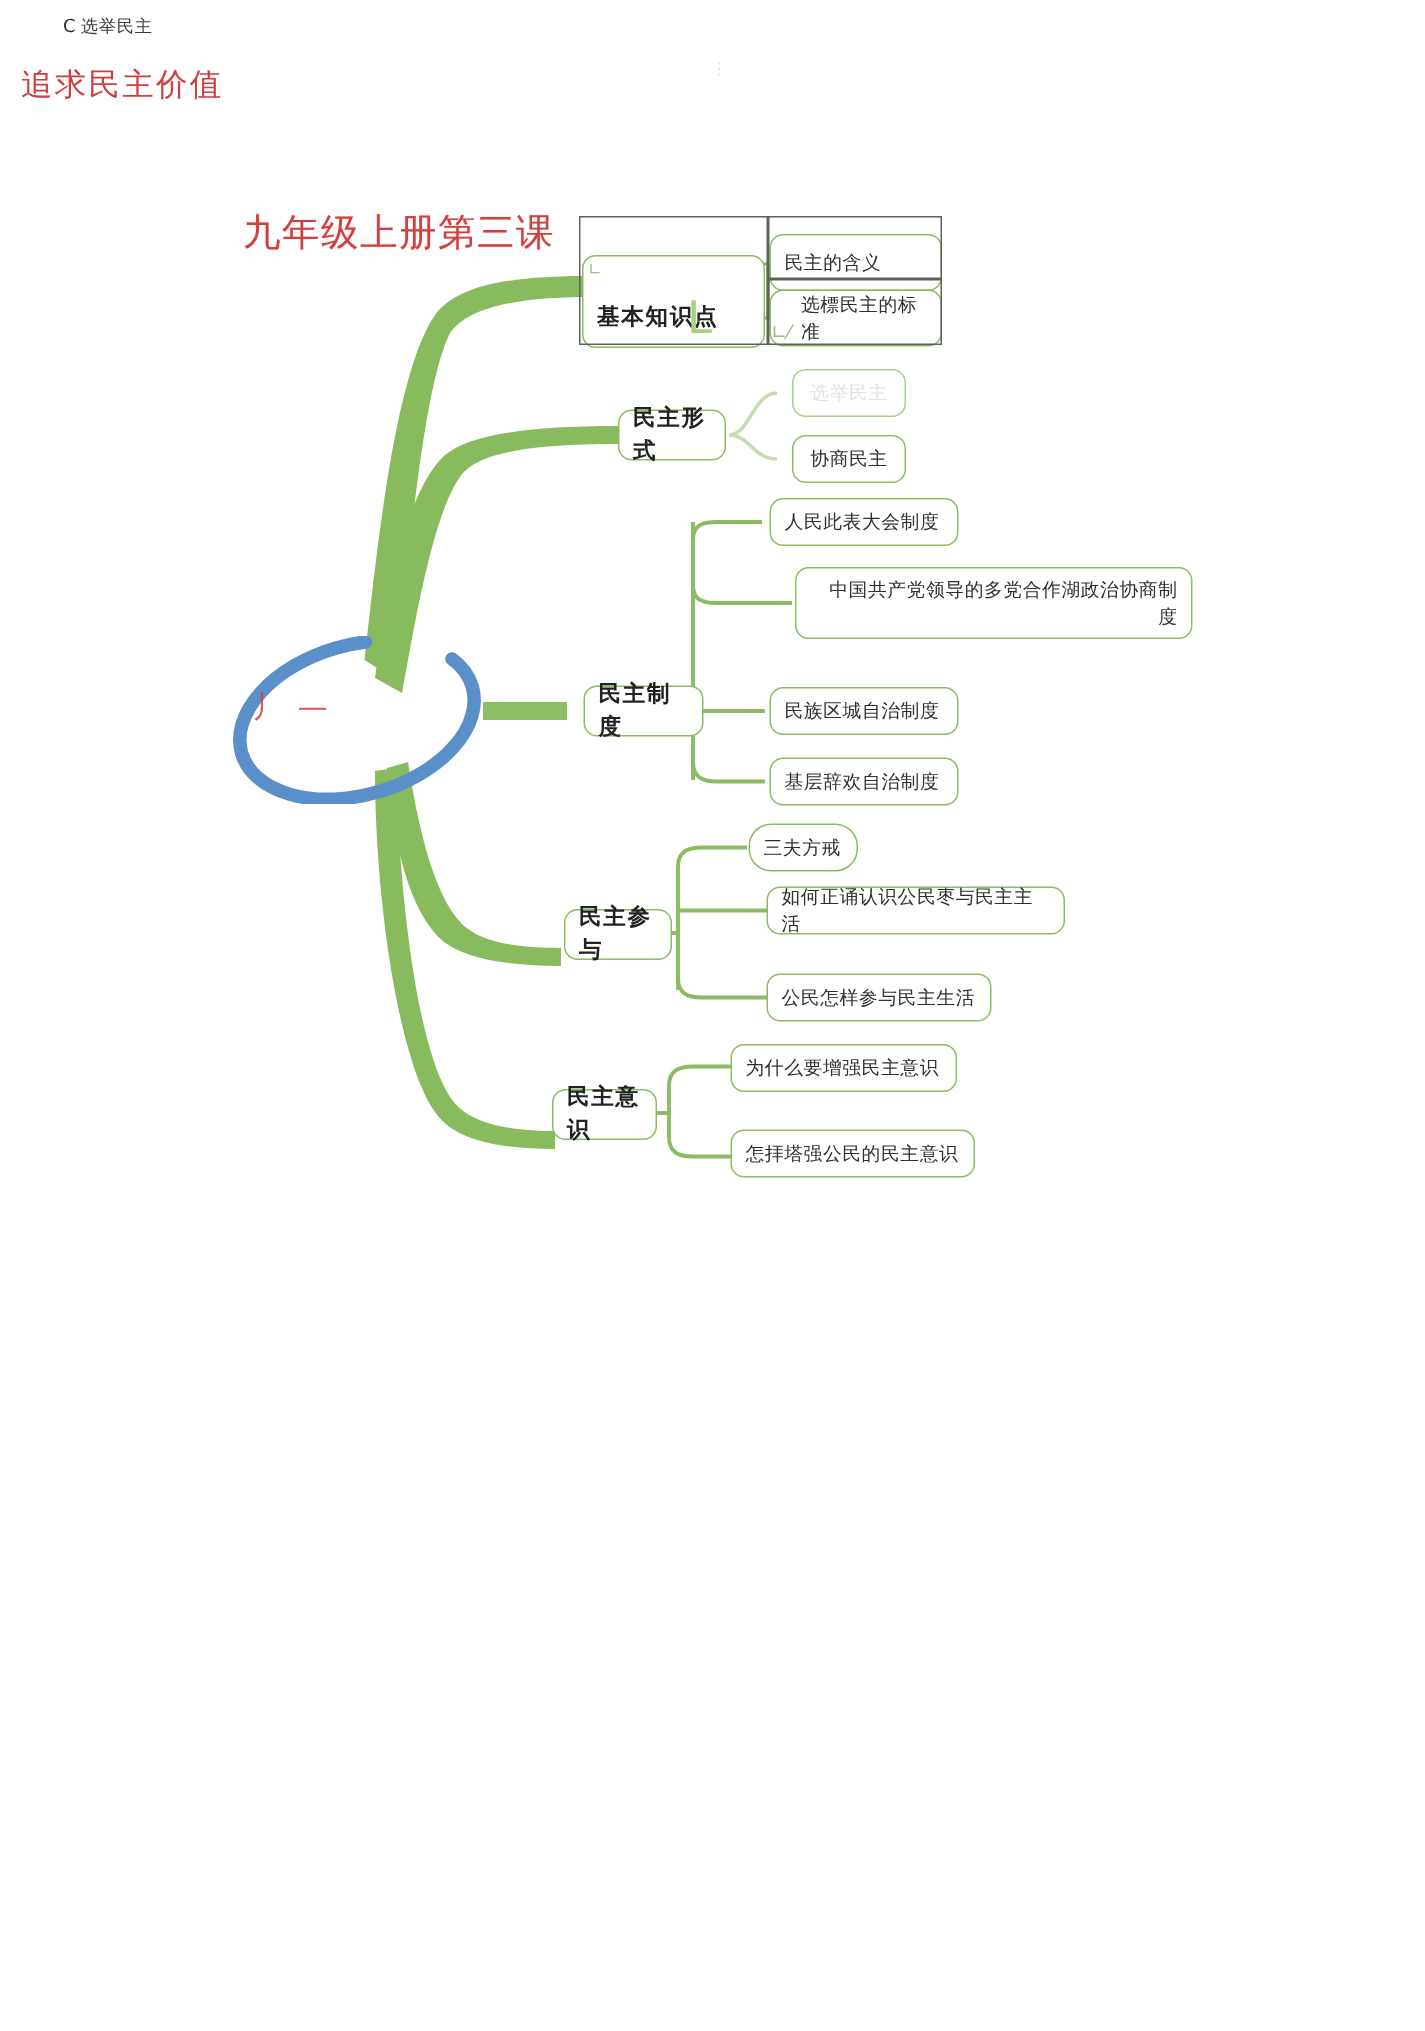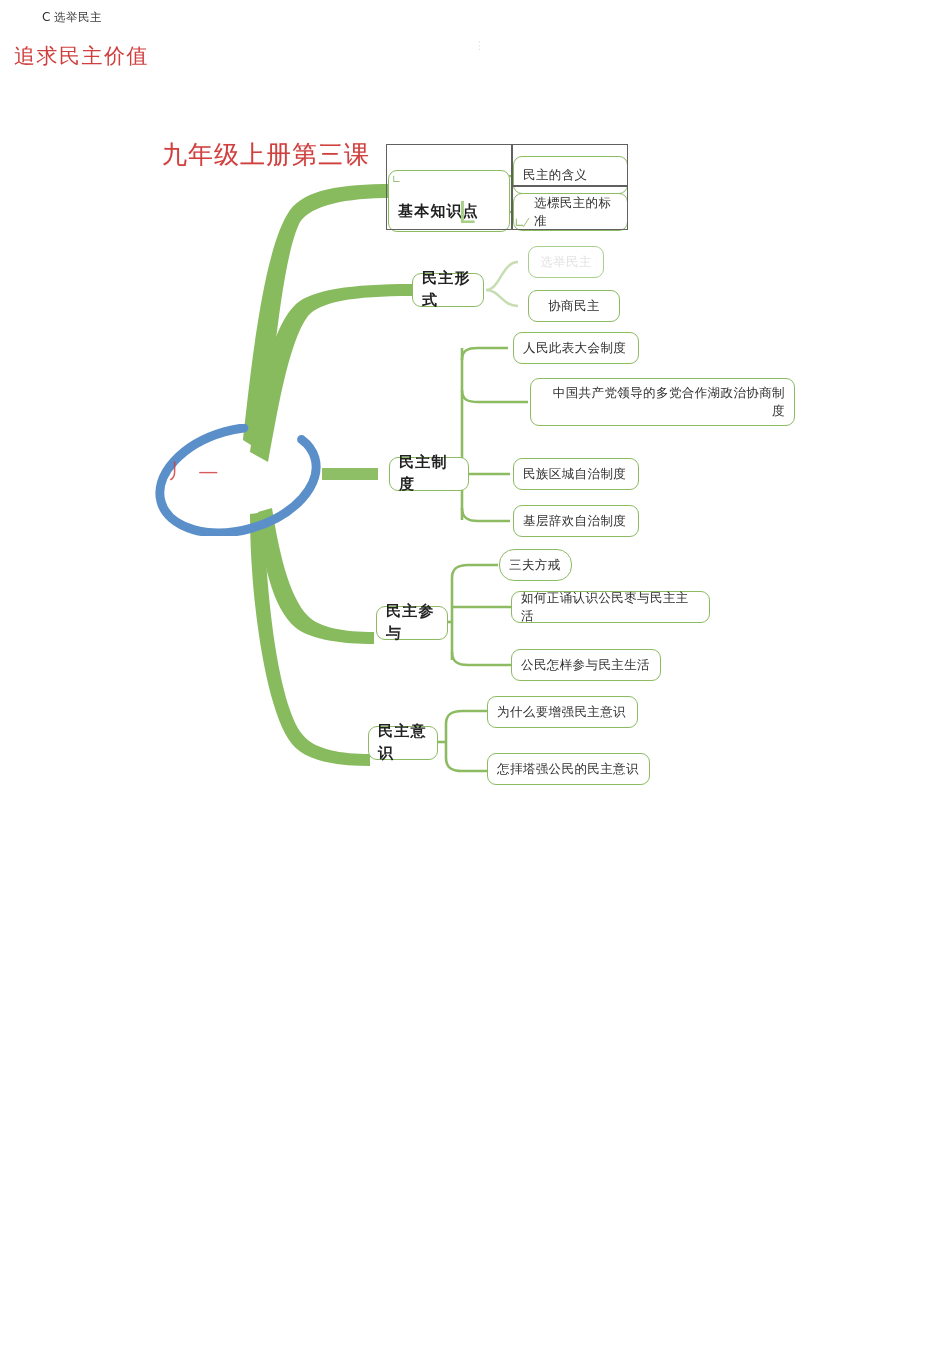--- a/index.html
+++ b/index.html
@@ -233,21 +233,21 @@
   <div class="scan-rect" style="left:512px; top:144px; width:116px; height:42px;"></div>
   <div class="scan-rect" style="left:512px; top:186px; width:116px; height:44px;"></div>
   <div class="scan-mark" style="left:514px; top:216px; font-size:13px;">∟⁄</div>
 
   <div class="node level1" style="left:412px; top:273px; width:72px; height:34px;">
     <span>民主形式</span>
   </div>
   <div class="node level2 faded" style="left:528px; top:246px; width:76px; height:32px; justify-content:center;">
     <span>选举民主</span>
   </div>
-  <div class="node level2" style="left:528px; top:290px; width:92px; height:32px; justify-content:center;">
+  <div class="node level2" style="left:528px; top:290px; width:76px; height:32px; justify-content:center;">
     <span>协商民主</span>
   </div>
 
   <div class="node level1" style="left:389px; top:457px; width:80px; height:34px;">
     <span>民主制度</span>
   </div>
   <div class="node level2" style="left:513px; top:332px; width:126px; height:32px;">
     <span>人民此表大会制度</span>
   </div>
   <div class="node level2" style="left:530px; top:378px; width:265px; height:48px; align-items:flex-start; padding-top:5px;text-align:right;">

